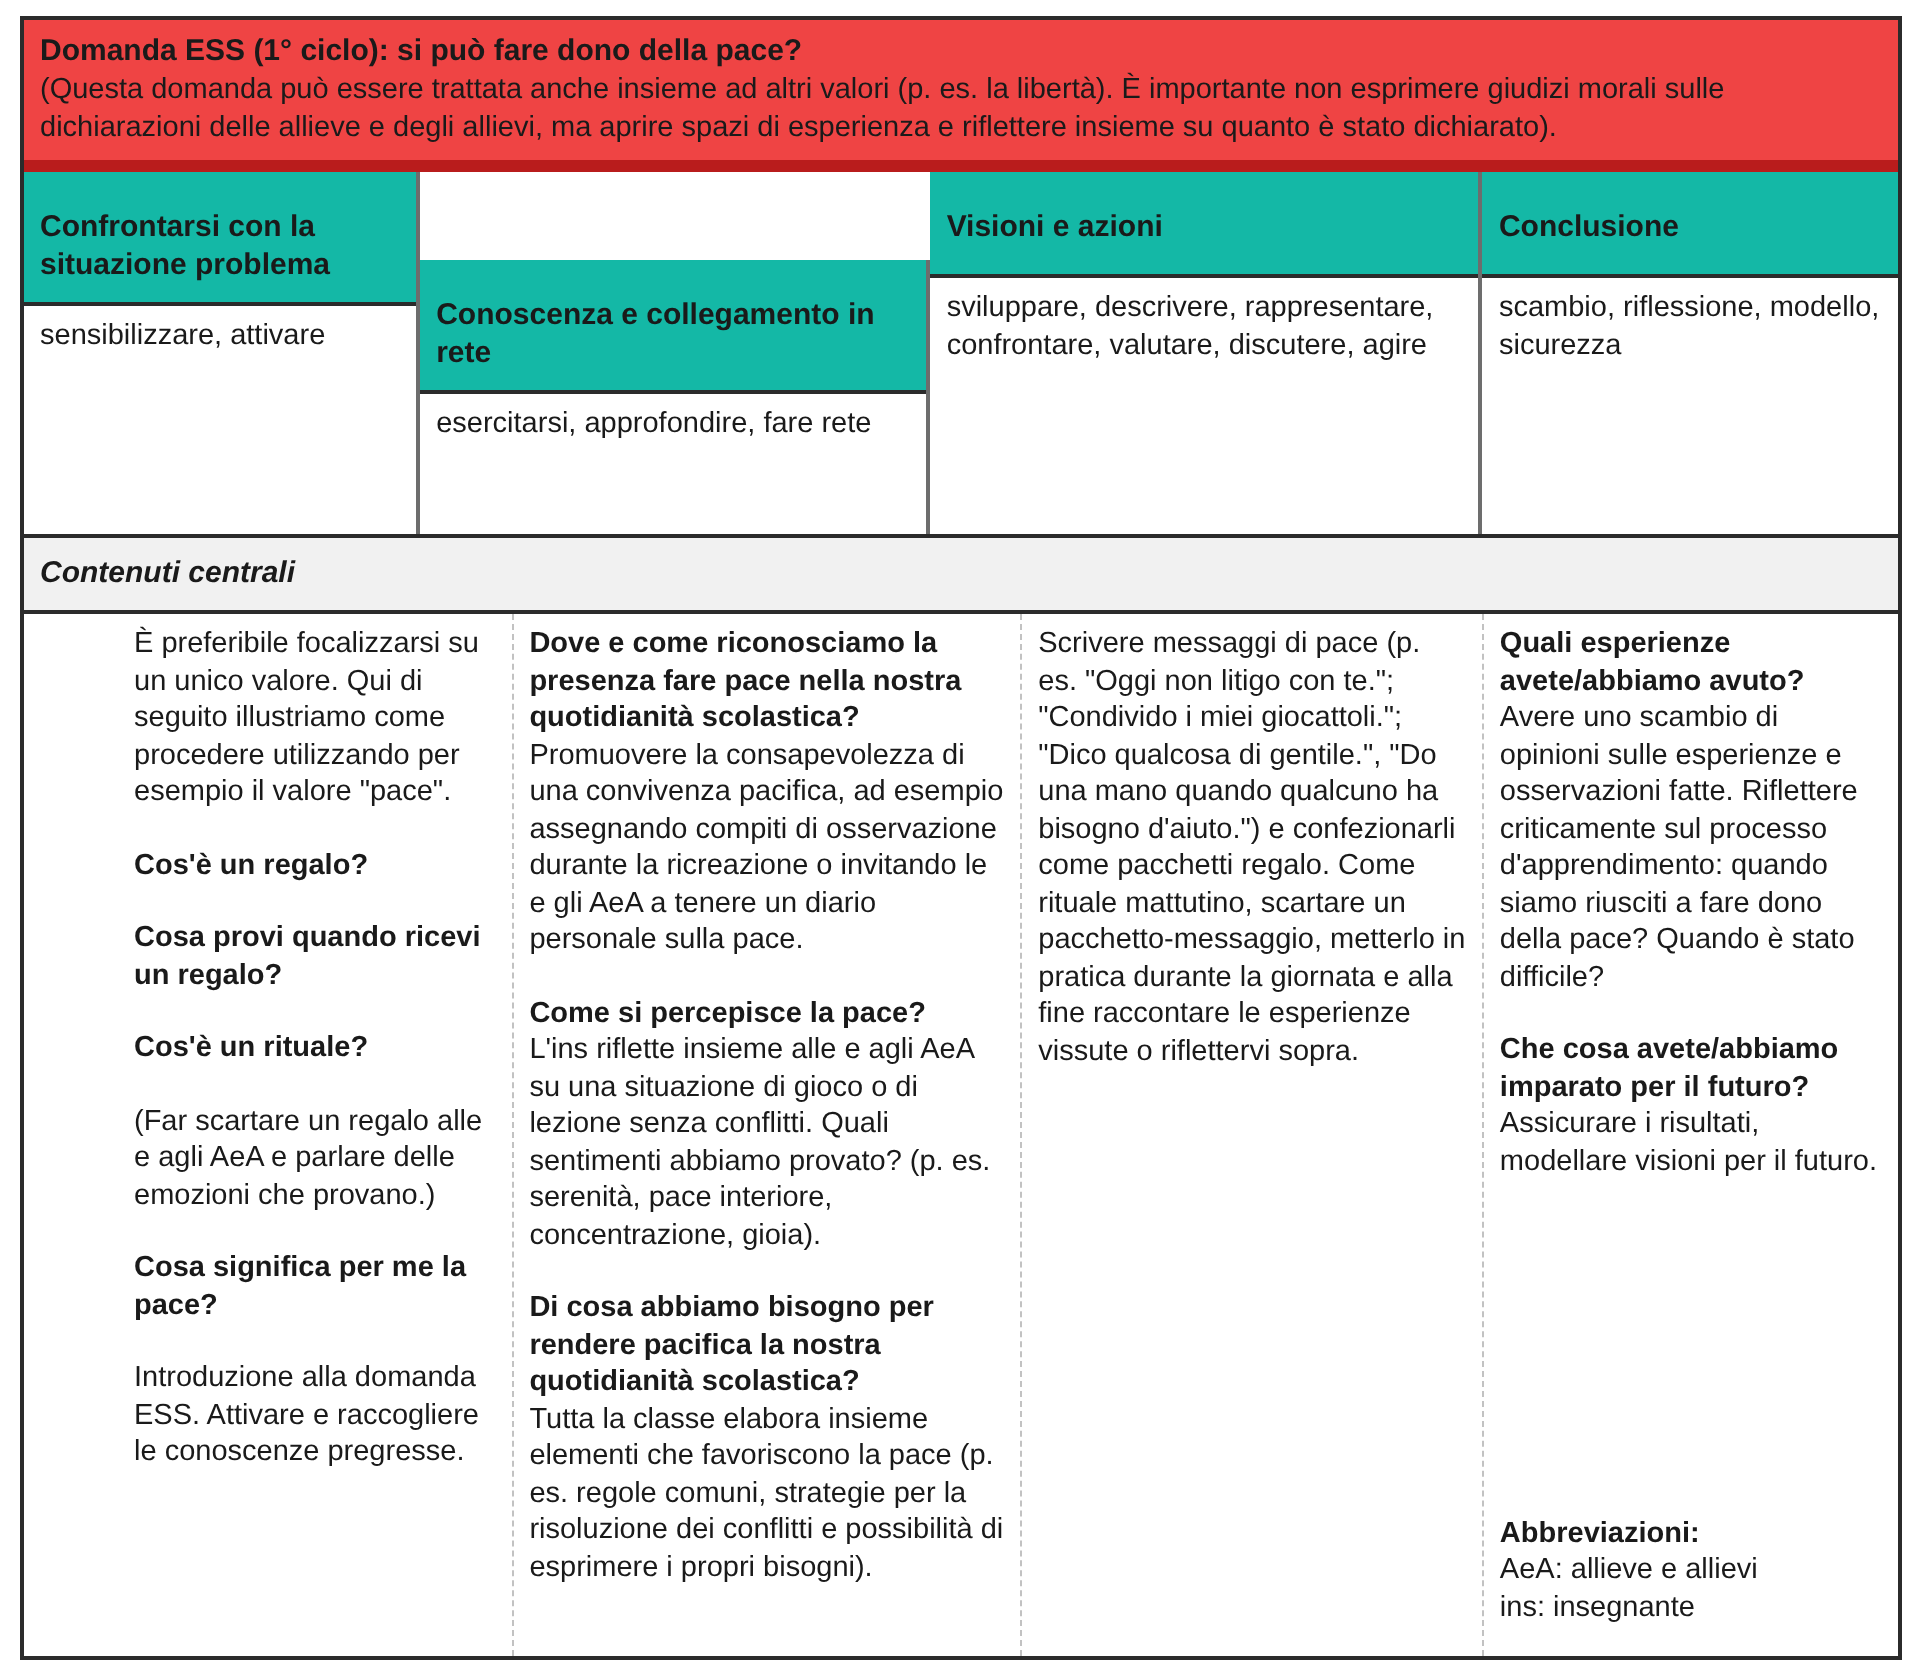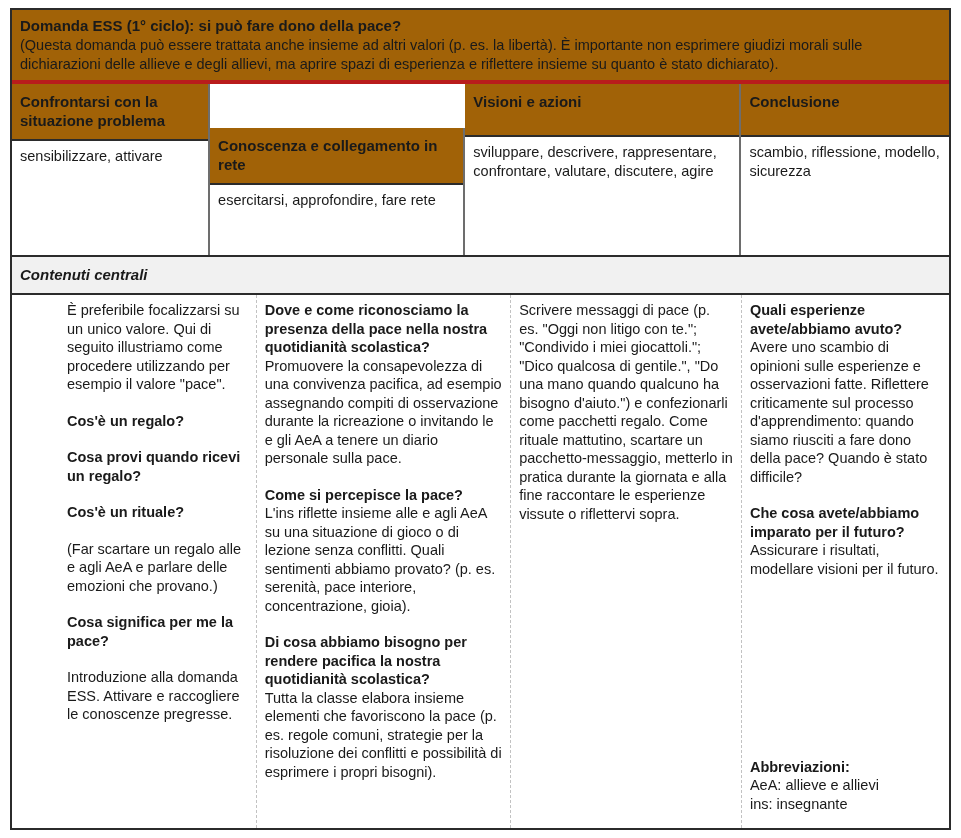--- a/index.html
+++ b/index.html
@@ -28,22 +28,22 @@
     box-sizing: border-box;
     width: 941px;
     height: 822px;
     display: flex;
     flex-direction: column;
     background: #ffffff;
   }
 
   
   .intro-band {
-    background: #a16207;
-    border-bottom: 4px solid #b91c1c;
+    background: #ef4444;
+    border-bottom: 6px solid #b91c1c;
     padding: 6px 8px 7px 8px;
     box-sizing: border-box;
   }
   .intro-title {
     font-weight: bold;
     font-size: 15px;
     line-height: 19px;
     margin-bottom: 1px;
   }
   .intro-body {
@@ -62,26 +62,26 @@
     display: flex;
     flex-direction: column;
   }
   .phase-col:last-child { border-right: none; }
   .phase-col.c1 { width: 208px; }
   .phase-col.c2 { width: 268px; margin-top: 44px; }
   .phase-col.c3 { width: 290px; }
   .phase-col.c4 { width: 218px; }
 
   .phase-head {
-    background: #a16207;
+    background: #14b8a6;
     border-bottom: 2px solid #2b2b2b;
     font-weight: bold;
     font-size: 15px;
     line-height: 19px;
-    padding: 8px 8px 9px 8px;
+    padding: 18px 8px 9px 8px;
     box-sizing: border-box;
     min-height: 53px;
   }
   .phase-verbs {
     font-size: 14.5px;
     line-height: 18.5px;
     padding: 6px 8px 8px 8px;
     box-sizing: border-box;
     min-height: 70px;
   }
@@ -183,21 +183,21 @@
           <div class="gap"></div>
           <div class="q">Cosa significa per me la pace?</div>
           <div class="gap"></div>
           <div class="p">Introduzione alla domanda ESS. Attivare e raccogliere le conoscenze pregresse.</div>
           <div class="spacer"></div>
         </div>
       </div>
 
       <div class="content-col c2">
         <div class="col-inner">
-          <div class="q">Dove e come riconosciamo la presenza della pace nella nostra quotidianità scolastica?</div>
+          <div class="q">Dove e come riconosciamo la presenza fare pace nella nostra quotidianità scolastica?</div>
           <div class="p">Promuovere la consapevolezza di una convivenza pacifica, ad esempio assegnando compiti di osservazione durante la ricreazione o invitando le e gli AeA a tenere un diario personale sulla pace.</div>
           <div class="gap"></div>
           <div class="q">Come si percepisce la pace?</div>
           <div class="p">L'ins riflette insieme alle e agli AeA su una situazione di gioco o di lezione senza conflitti. Quali sentimenti abbiamo provato? (p. es. serenità, pace interiore, concentrazione, gioia).</div>
           <div class="gap"></div>
           <div class="q">Di cosa abbiamo bisogno per rendere pacifica la nostra quotidianità scolastica?</div>
           <div class="p">Tutta la classe elabora insieme elementi che favoriscono la pace (p. es. regole comuni, strategie per la risoluzione dei conflitti e possibilità di esprimere i propri bisogni).</div>
           <div class="spacer"></div>
         </div>
       </div>

